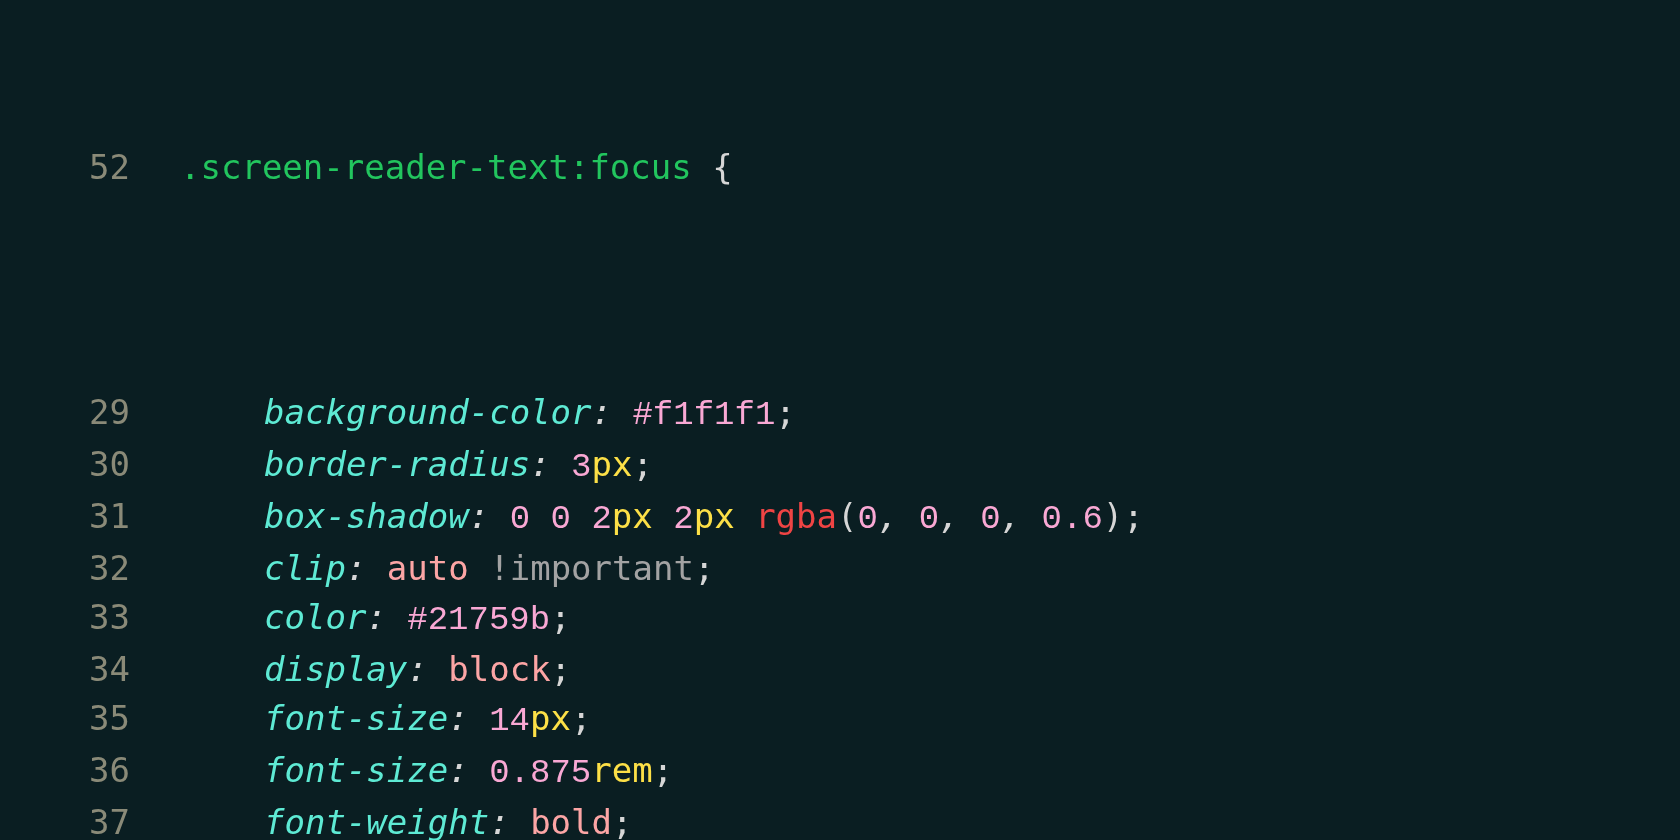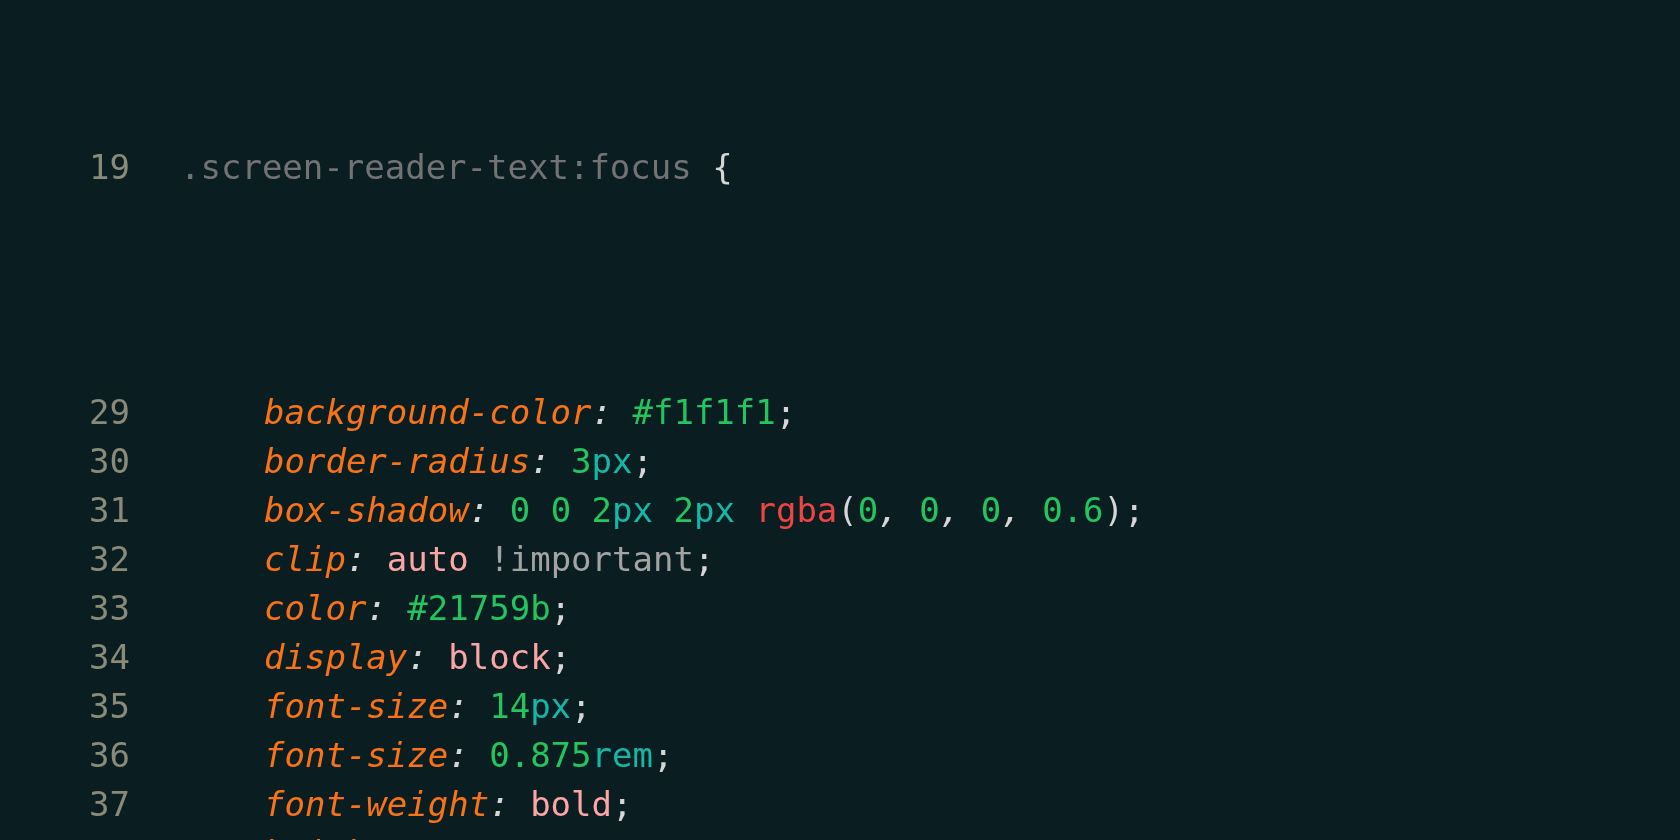--- a/index.html
+++ b/index.html
@@ -27,37 +27,37 @@
     text-align: right;
     color: #8a8a78;
     padding-right: 50px;
     flex-shrink: 0;
     user-select: none;
   }
   .code {
     flex: 1 1 auto;
   }
   .indent1 { padding-left: 84px; }
-  .sel   { color: #737373; }      
+  .sel   { color: #22c55e; }      
   .brace { color: #d6d6d6; }
-  .prop  { color: #f97316; font-style: italic; }  
+  .prop  { color: #5eead4; font-style: italic; }  
   .colon { color: #d6d6d6; font-style: italic; }
   .val   { color: #fca5a5; }      
-  .num   { color: #22c55e; }      
-  .unit  { color: #14b8a6; }      
+  .num   { color: #f9a8d4; font-family: Liberation Mono, monospace; }      
+  .unit  { color: #fde047; }      
   .bang  { color: #a3a3a3; }      
   .fn    { color: #ef4444; }      
   .paren { color: #d6d6d6; }
   .semi  { color: #d6d6d6; }
 </style>
 </head>
 <body>
 
 <div class="editor">
   
   <div class="line">
-    <span class="lineno">19</span>
+    <span class="lineno">52</span>
     <span class="code"><span class="sel">.screen-reader-text:focus</span> <span class="brace">{</span></span>
   </div>
 
   
   <div id="decl-lines"><div class="line"><span class="lineno">29</span><span class="code indent1"><span class="prop">background-color</span><span class="colon">: </span><span class="num">#f1f1f1</span><span class="semi">;</span></span></div><div class="line"><span class="lineno">30</span><span class="code indent1"><span class="prop">border-radius</span><span class="colon">: </span><span class="num">3</span><span class="unit">px</span><span class="semi">;</span></span></div><div class="line"><span class="lineno">31</span><span class="code indent1"><span class="prop">box-shadow</span><span class="colon">: </span><span class="num">0</span> <span class="num">0</span> <span class="num">2</span><span class="unit">px</span> <span class="num">2</span><span class="unit">px</span> <span class="fn">rgba</span><span class="paren">(</span><span class="num">0</span><span class="colon">, </span><span class="num">0</span><span class="colon">, </span><span class="num">0</span><span class="colon">, </span><span class="num">0.6</span><span class="paren">)</span><span class="semi">;</span></span></div><div class="line"><span class="lineno">32</span><span class="code indent1"><span class="prop">clip</span><span class="colon">: </span><span class="val">auto</span> <span class="bang">!important</span><span class="semi">;</span></span></div><div class="line"><span class="lineno">33</span><span class="code indent1"><span class="prop">color</span><span class="colon">: </span><span class="num">#21759b</span><span class="semi">;</span></span></div><div class="line"><span class="lineno">34</span><span class="code indent1"><span class="prop">display</span><span class="colon">: </span><span class="val">block</span><span class="semi">;</span></span></div><div class="line"><span class="lineno">35</span><span class="code indent1"><span class="prop">font-size</span><span class="colon">: </span><span class="num">14</span><span class="unit">px</span><span class="semi">;</span></span></div><div class="line"><span class="lineno">36</span><span class="code indent1"><span class="prop">font-size</span><span class="colon">: </span><span class="num">0.875</span><span class="unit">rem</span><span class="semi">;</span></span></div><div class="line"><span class="lineno">37</span><span class="code indent1"><span class="prop">font-weight</span><span class="colon">: </span><span class="val">bold</span><span class="semi">;</span></span></div><div class="line"><span class="lineno">38</span><span class="code indent1"><span class="prop">height</span><span class="colon">: </span><span class="val">auto</span><span class="semi">;</span></span></div></div>
 </div>
 
 </body></html>

